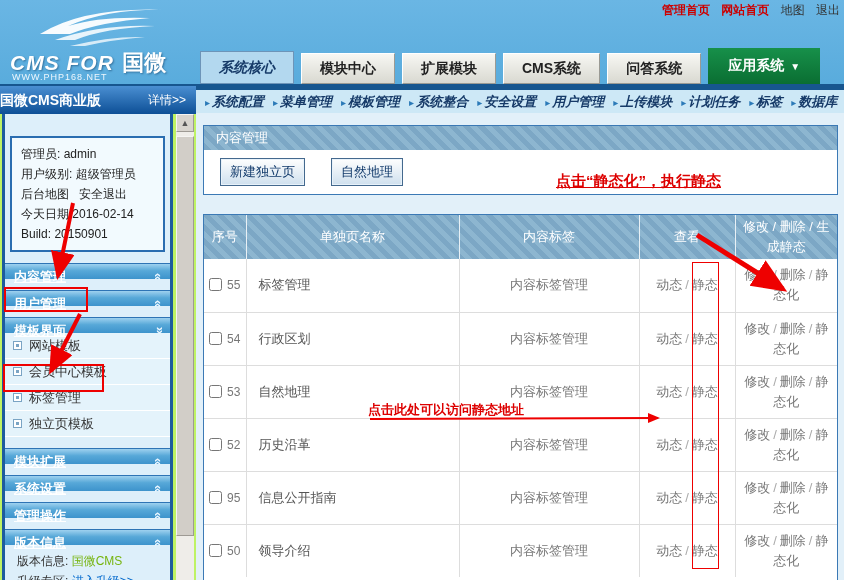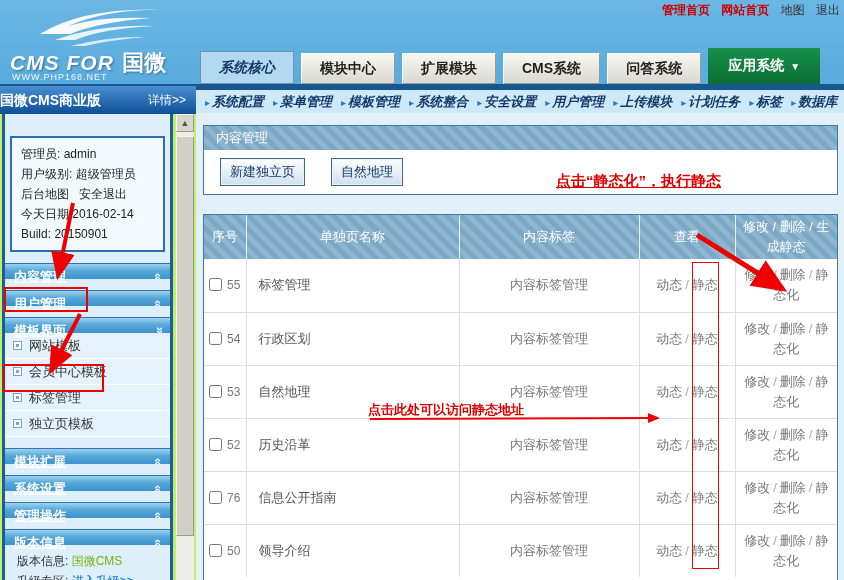--- a/index.html
+++ b/index.html
@@ -295,21 +295,21 @@
             <td><span class="lnk-g">修改</span><span class="sep">/</span><span class="lnk-g">删除</span><span class="sep">/</span><span class="lnk-g">静态化</span></td>
           </tr>
           <tr>
             <td class="idcell"><input type="checkbox" style=""><span>52</span></td>
             <td class="namecell">历史沿革</td>
             <td><span class="lnk-g">内容标签管理</span></td>
             <td><span class="lnk-g">动态</span><span class="sep">/</span><span class="lnk-g">静态</span></td>
             <td><span class="lnk-g">修改</span><span class="sep">/</span><span class="lnk-g">删除</span><span class="sep">/</span><span class="lnk-g">静态化</span></td>
           </tr>
           <tr>
-            <td class="idcell"><input type="checkbox" style=""><span>76</span></td>
+            <td class="idcell"><input type="checkbox" style=""><span>95</span></td>
             <td class="namecell">信息公开指南</td>
             <td><span class="lnk-g">内容标签管理</span></td>
             <td><span class="lnk-g">动态</span><span class="sep">/</span><span class="lnk-g">静态</span></td>
             <td><span class="lnk-g">修改</span><span class="sep">/</span><span class="lnk-g">删除</span><span class="sep">/</span><span class="lnk-g">静态化</span></td>
           </tr>
           <tr>
             <td class="idcell"><input type="checkbox" style=""><span>50</span></td>
             <td class="namecell">领导介绍</td>
             <td><span class="lnk-g">内容标签管理</span></td>
             <td><span class="lnk-g">动态</span><span class="sep">/</span><span class="lnk-g">静态</span></td>

